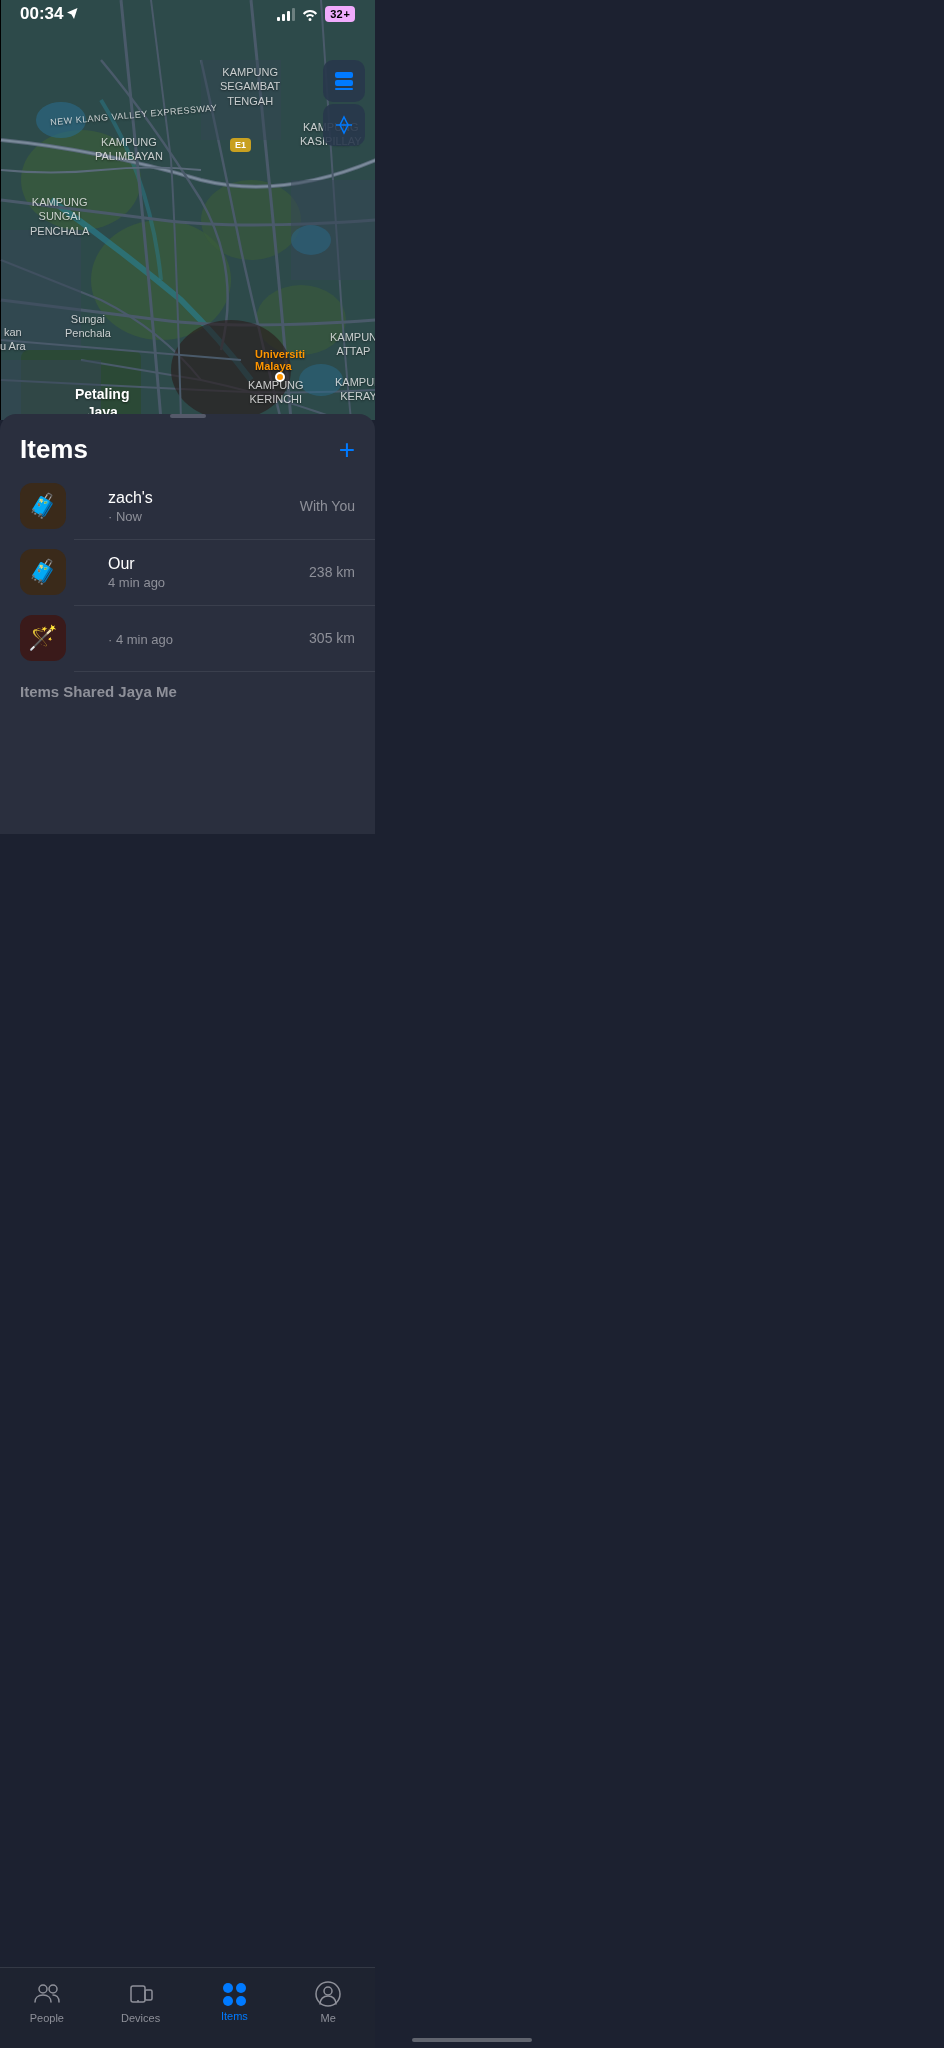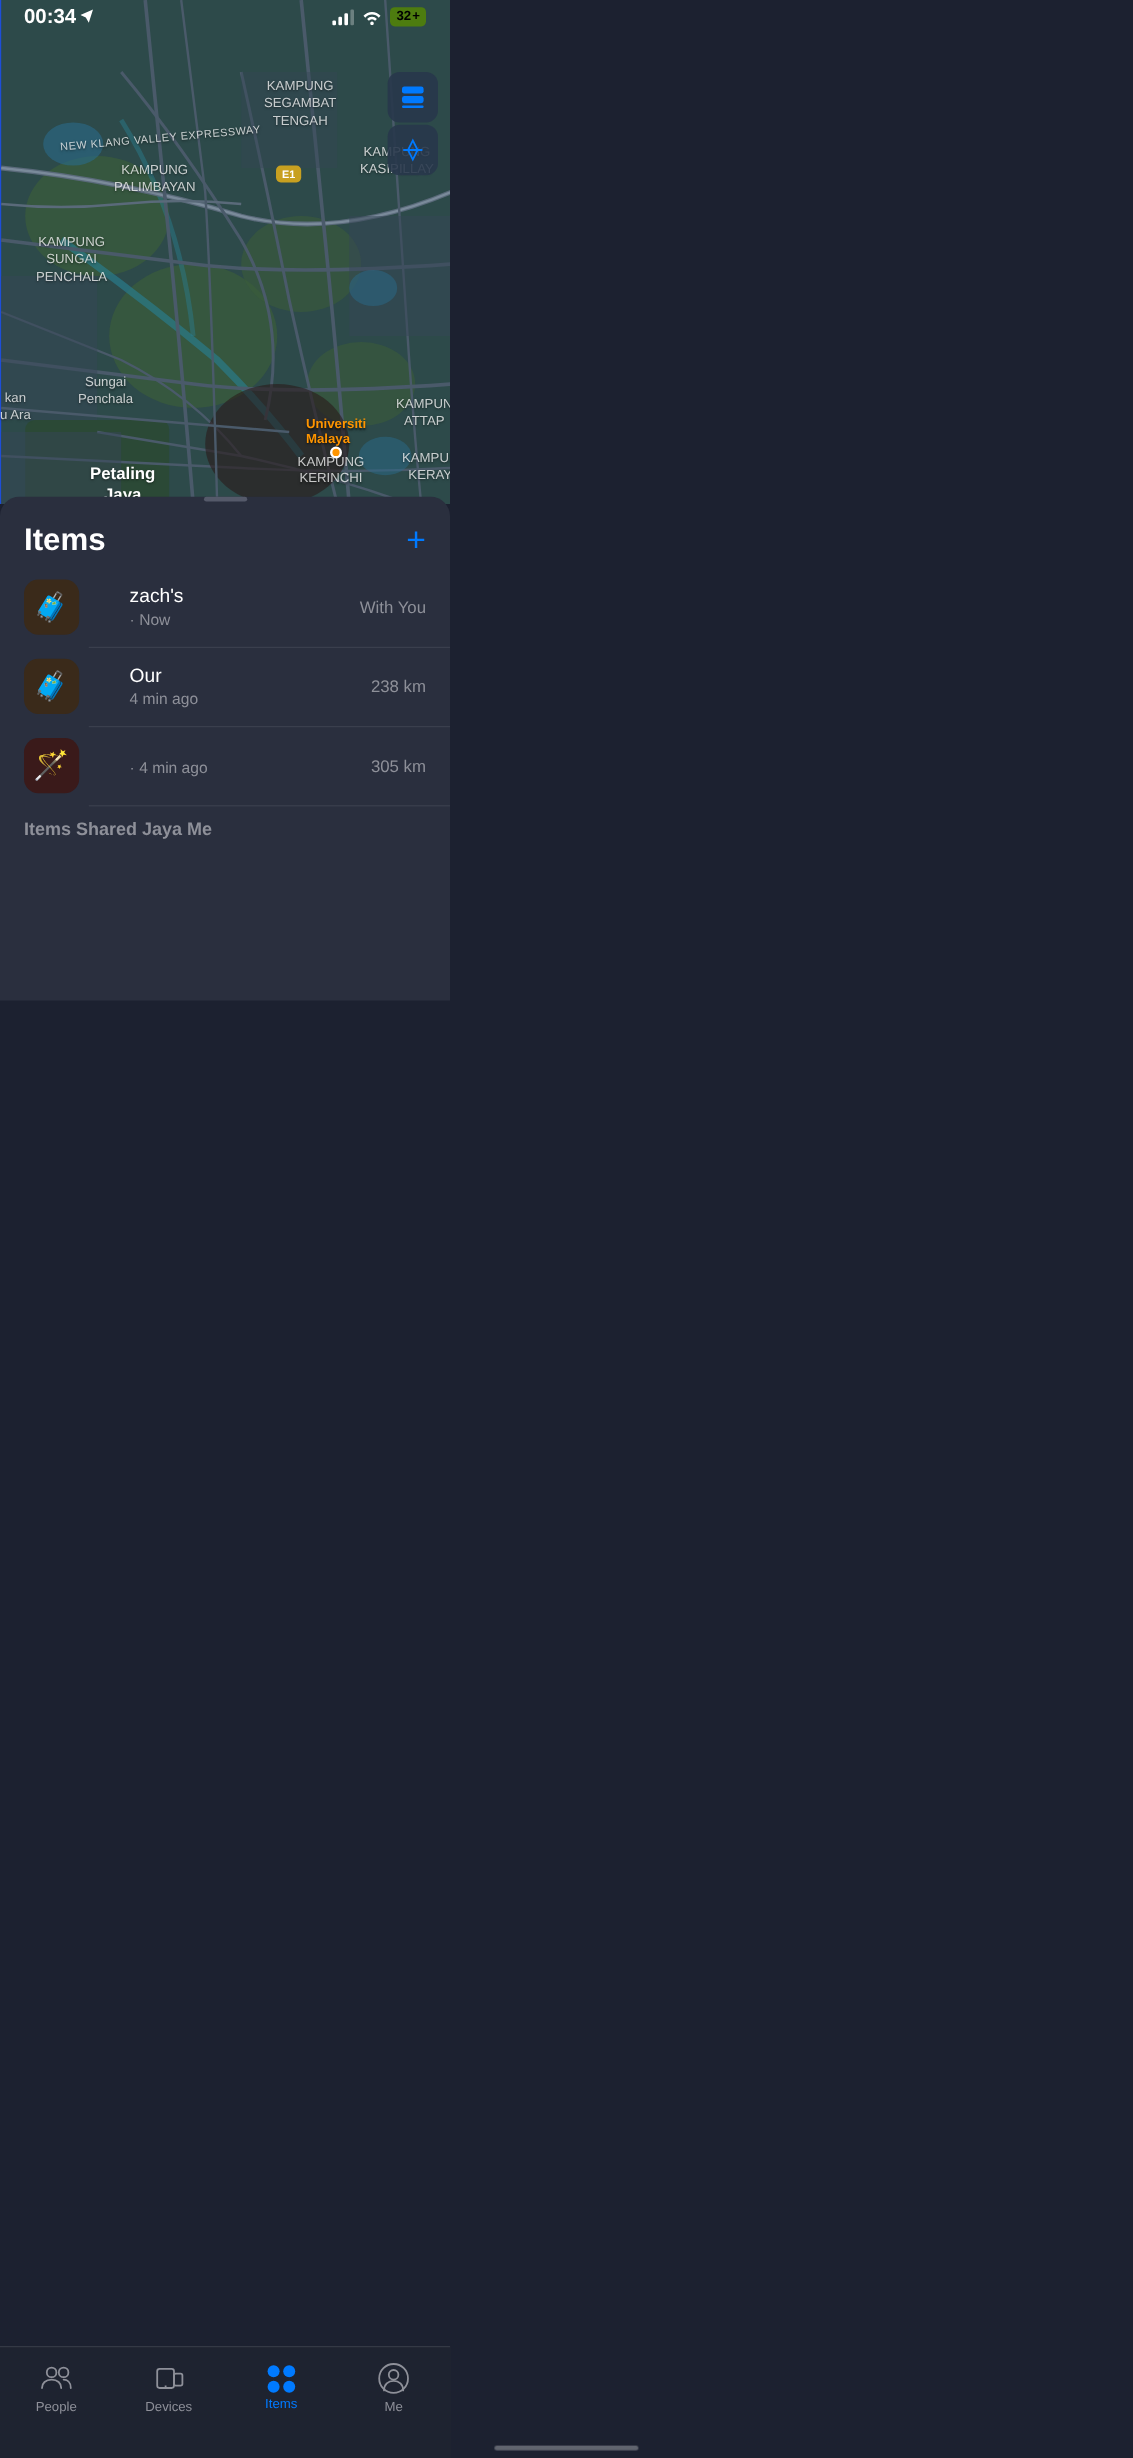--- a/index.html
+++ b/index.html
@@ -43,38 +43,38 @@
       align-items: flex-end;
       gap: 2px;
       height: 14px;
     }
     .signal-bar {
       background: white;
       width: 3px;
       border-radius: 1px;
     }
     .battery-badge {
-      background: #4d7c0f;
+      background: #f0abfc;
       color: #000;
       font-size: 11px;
       font-weight: 700;
       padding: 2px 5px;
       border-radius: 4px;
       display: flex;
       align-items: center;
       gap: 1px;
     }
 
     
     .map-area {
       width: 377px;
       height: 420px;
       position: relative;
       overflow: hidden;
-      background: #1d4ed8;
+      background: #000000;
     }
 
     .map-svg {
       width: 100%;
       height: 100%;
     }
 
     
     .map-controls {
       position: absolute;
@@ -199,21 +199,21 @@
     
     .bottom-nav {
       position: fixed;
       bottom: 0;
       left: 0;
       width: 375px;
       background: #1e2330;
       border-top: 0.5px solid rgba(255,255,255,0.1);
       display: flex;
       align-items: center;
-      padding: 8px 0 32px;
+      padding: 8px 0 20px;
     }
     .nav-item {
       flex: 1;
       display: flex;
       flex-direction: column;
       align-items: center;
       gap: 4px;
       cursor: pointer;
       padding: 4px 0;
     }

